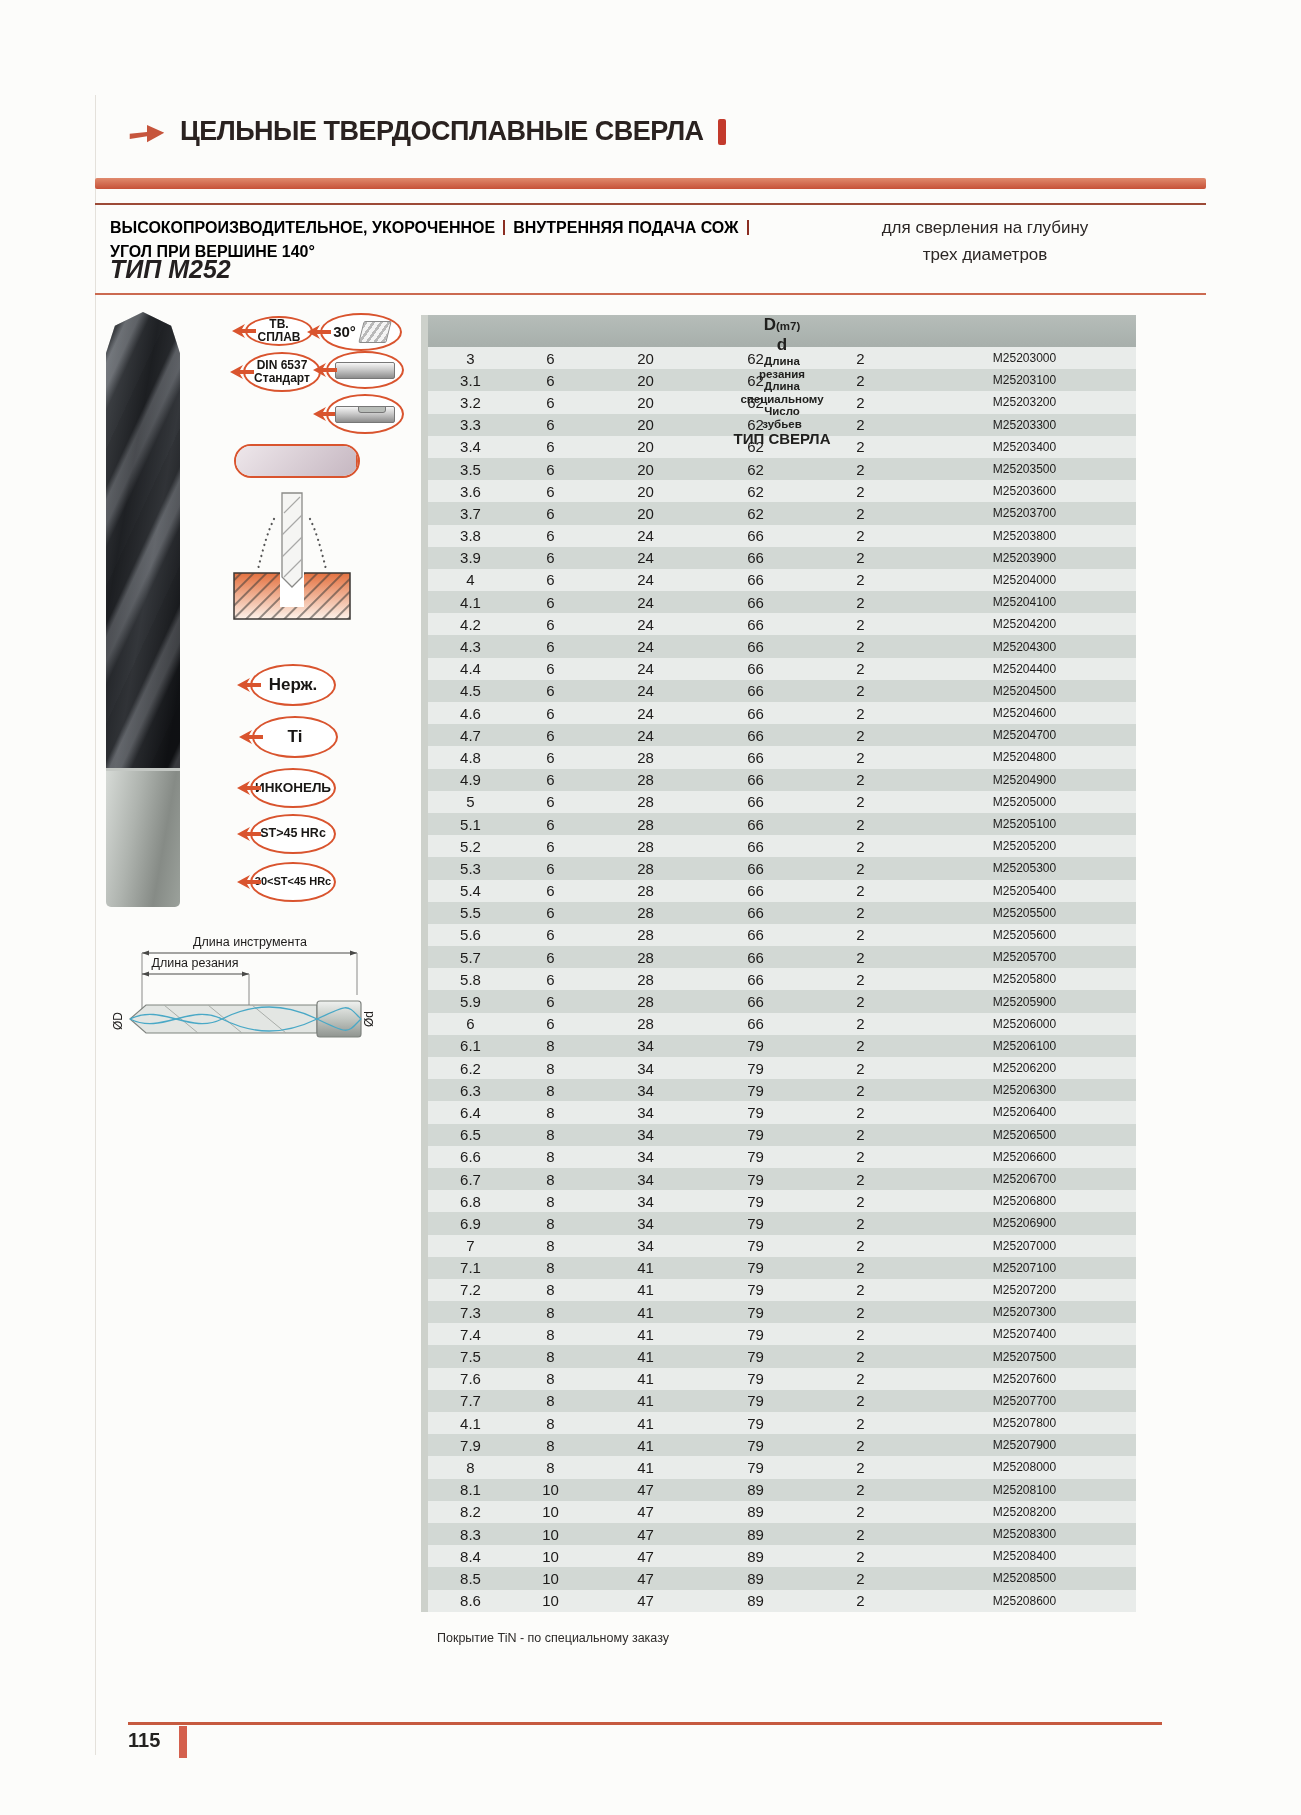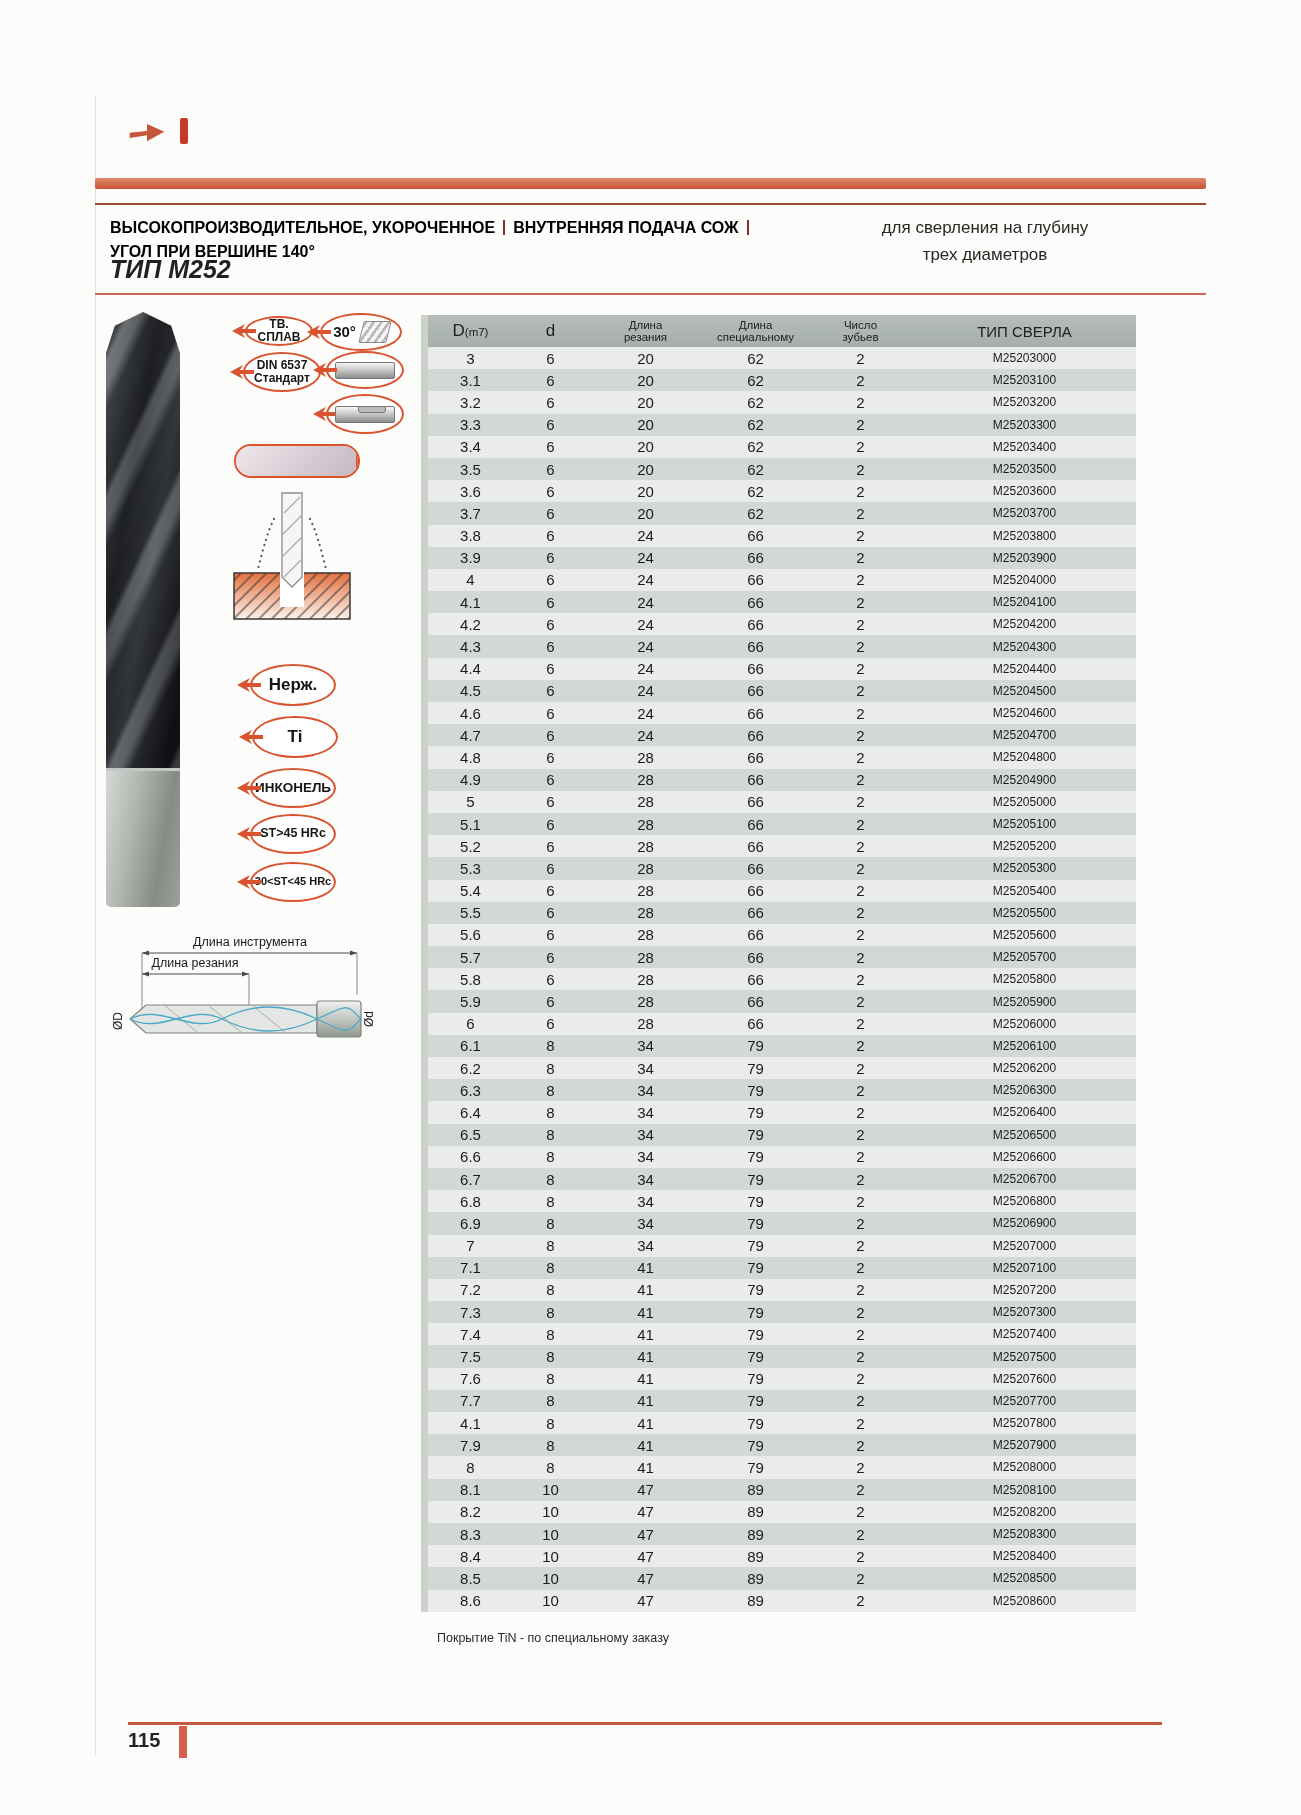--- a/index.html
+++ b/index.html
@@ -55,21 +55,21 @@
   .cyl-icon{display:inline-block;width:58px;height:15px;border:1px solid #777;border-radius:2px;
         background:linear-gradient(180deg,#f6f6f6,#c6c6c6 48%,#8d8d8d);}
   .cyl-notch{position:relative;}
   .cyl-notch::after{content:"";position:absolute;right:8px;top:-1px;width:26px;height:5px;
         background:#b9bdb9;border:1px solid #777;border-radius:0 0 3px 3px;}
 
   
   .tbl{position:absolute;left:428px;top:315px;width:708px;}
   .tbl::before{content:"";position:absolute;left:-7px;top:0;bottom:0;width:7px;background:#cdd1cb;}
   .thead{display:flex;height:32px;background:linear-gradient(180deg,#b6bdb9,#a7afab);
-         align-items:center;font-weight:normal;color:#20201e;}
+         align-items:center;font-weight:bold;color:#20201e;flex-direction:column;}
   .trow{display:flex;height:22.2px;align-items:center;font-size:15px;}
   .trow.even{background:#e9ecea;}
   .trow.odd{background:#d2d8d4;}
   .cell{text-align:center;box-sizing:border-box;}
   .col0{width:85px;} .col1{width:75px;} .col2{width:115px;} .col3{width:105px;}
   .col4{width:105px;} .col5{width:223px;}
   .hd-big{font-size:17px;}
   .hd-small{font-size:11.5px;}
   .h2l{display:flex;flex-direction:column;font-size:11.5px;line-height:12.5px;}
   .hd-type{font-size:15px;}
@@ -86,20 +86,21 @@
 </head>
 <body>
 
 <div class="page">
   <div class="margin-line"></div>
 
   <div class="hdr">
     <svg class="hdr-arrow" viewBox="0 0 44 32">
       <path d="M2 18 L22 16 V8 L42 17 L22 28 V21 L2 24 Z" fill="#c6553c"></path>
     </svg>
+    <h1 class="title">ЦЕЛЬНЫЕ ТВЕРДОСПЛАВНЫЕ СВЕРЛА</h1>
     <span class="title-bar"></span>
   </div>
   <div class="bar1"></div>
   <div class="bar2"></div>
 
   <div class="sub-left">
     <div>
       <span>ВЫСОКОПРОИЗВОДИТЕЛЬНОЕ, УКОРОЧЕННОЕ</span><span class="pipe"></span><span>ВНУТРЕННЯЯ ПОДАЧА СОЖ</span><span class="pipe"></span>
     </div>
     <div>УГОЛ ПРИ ВЕРШИНЕ  140°</div>

